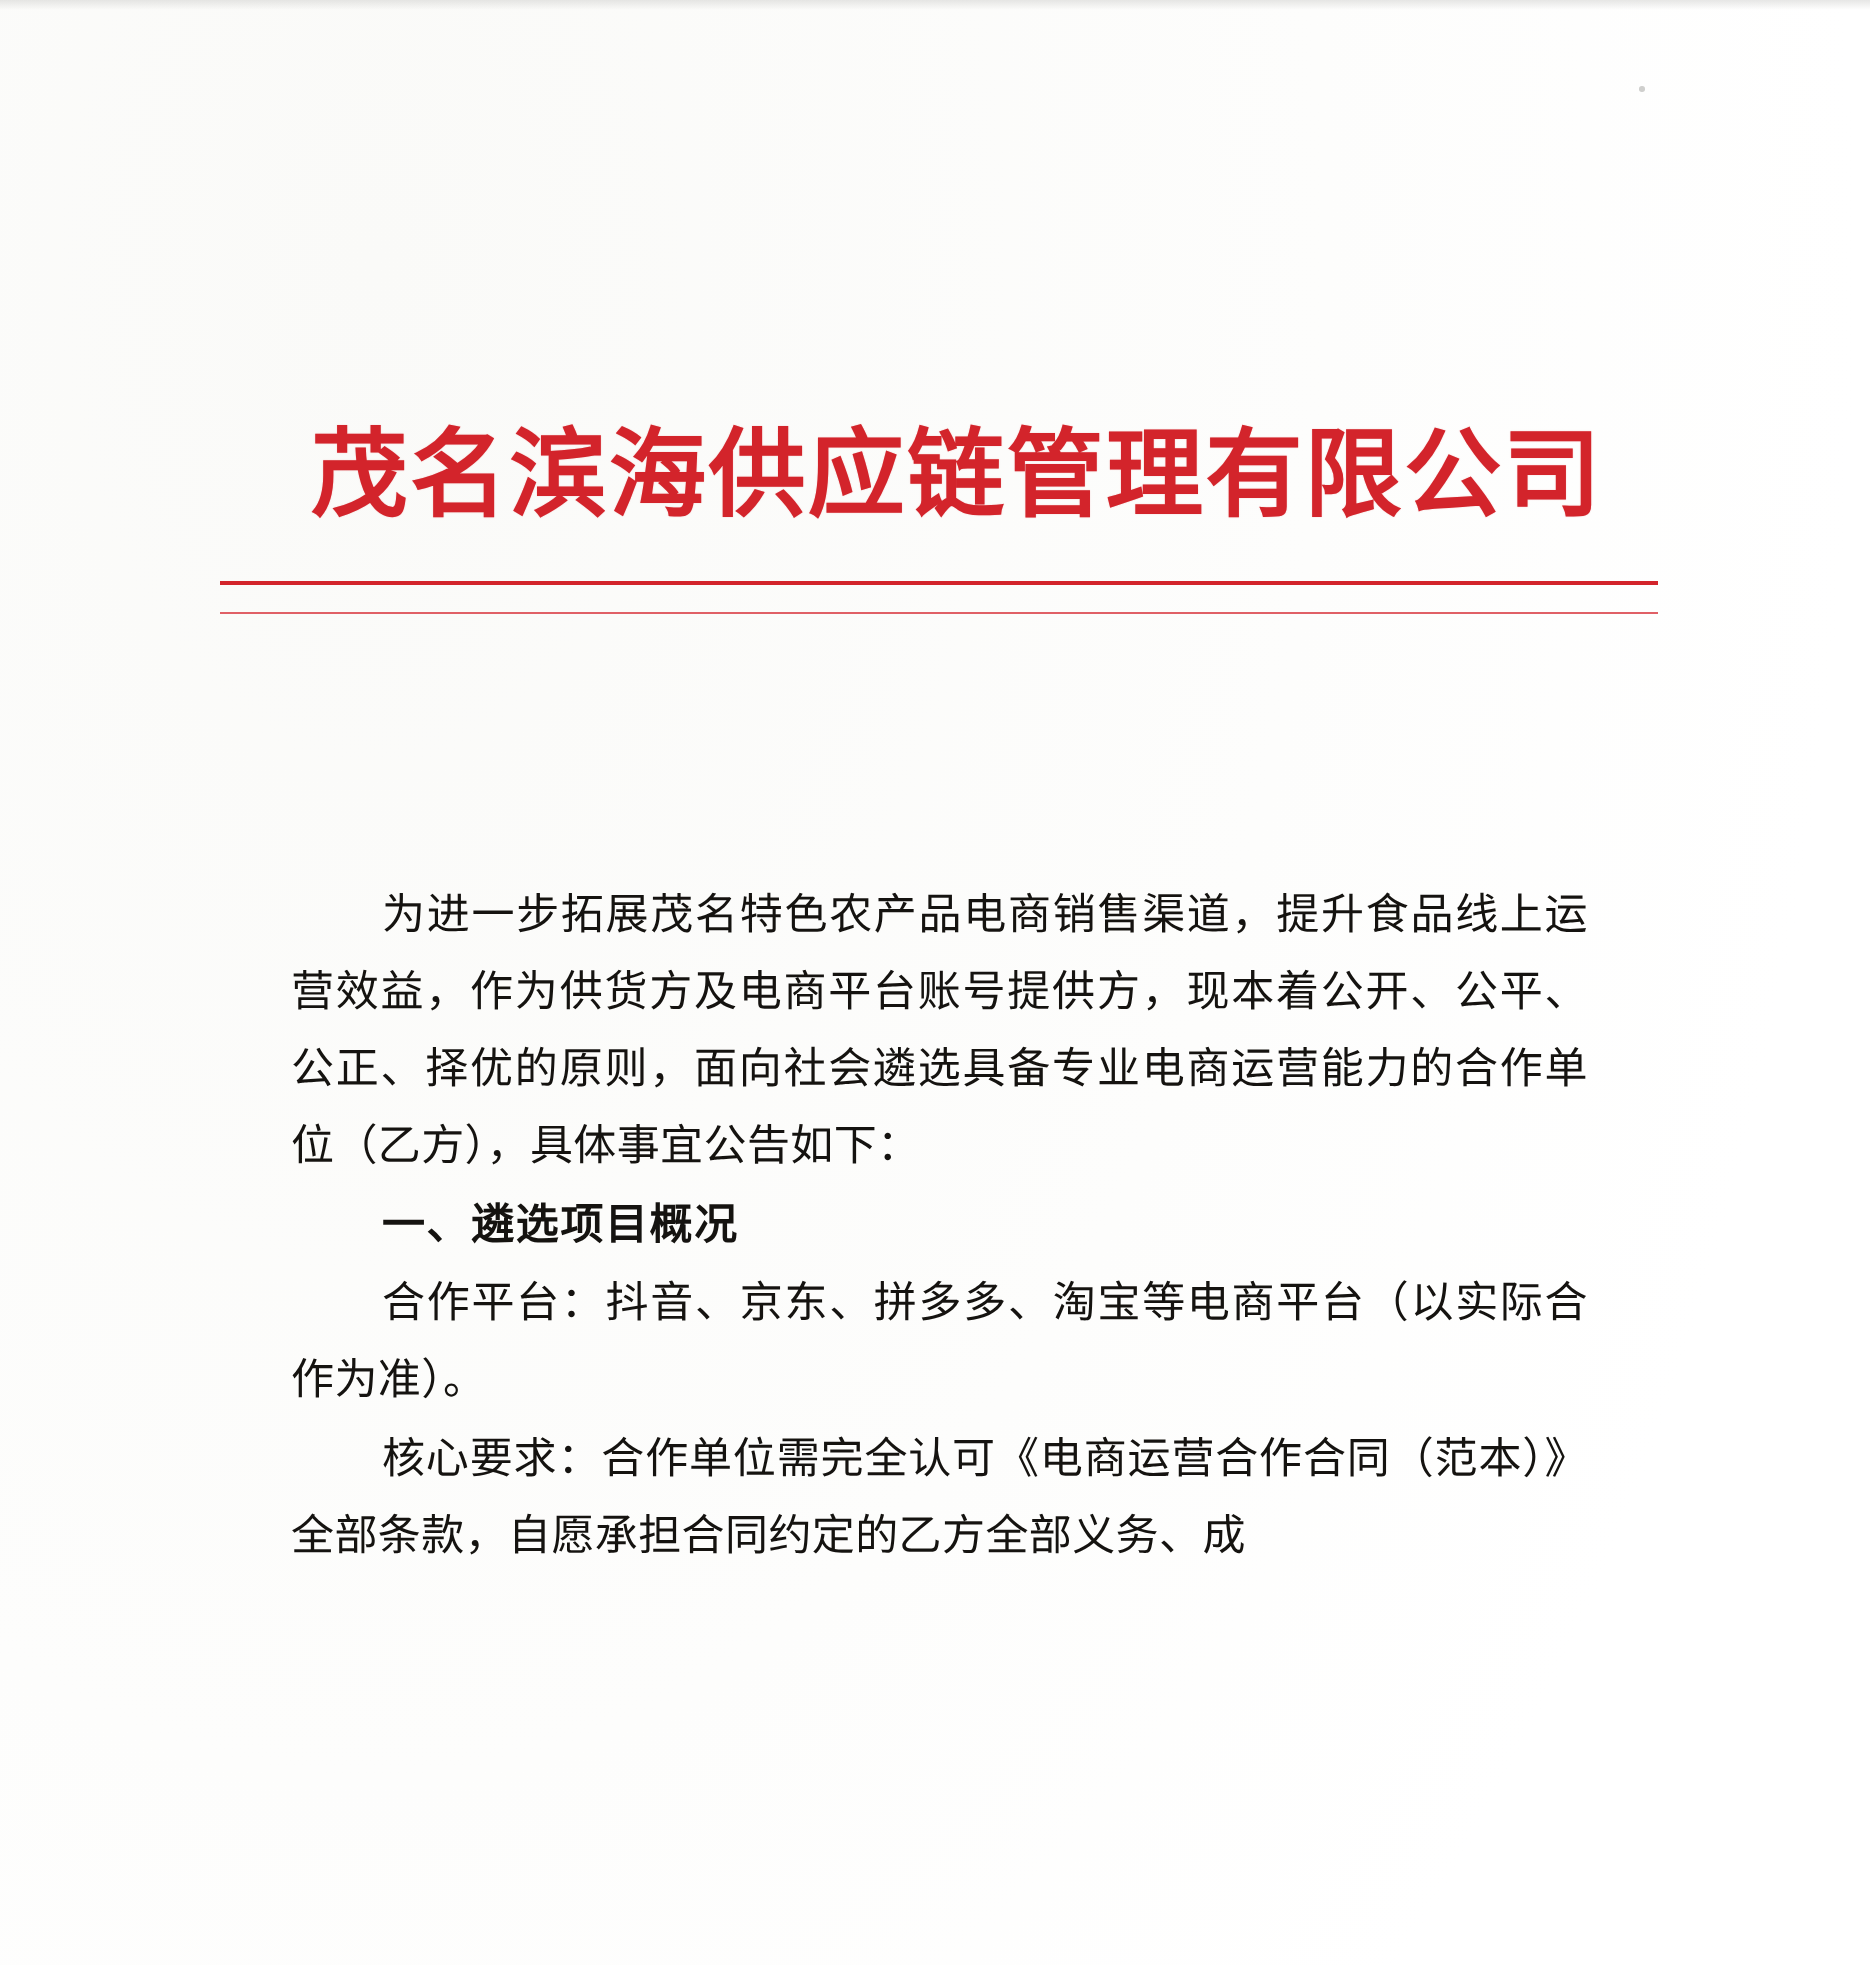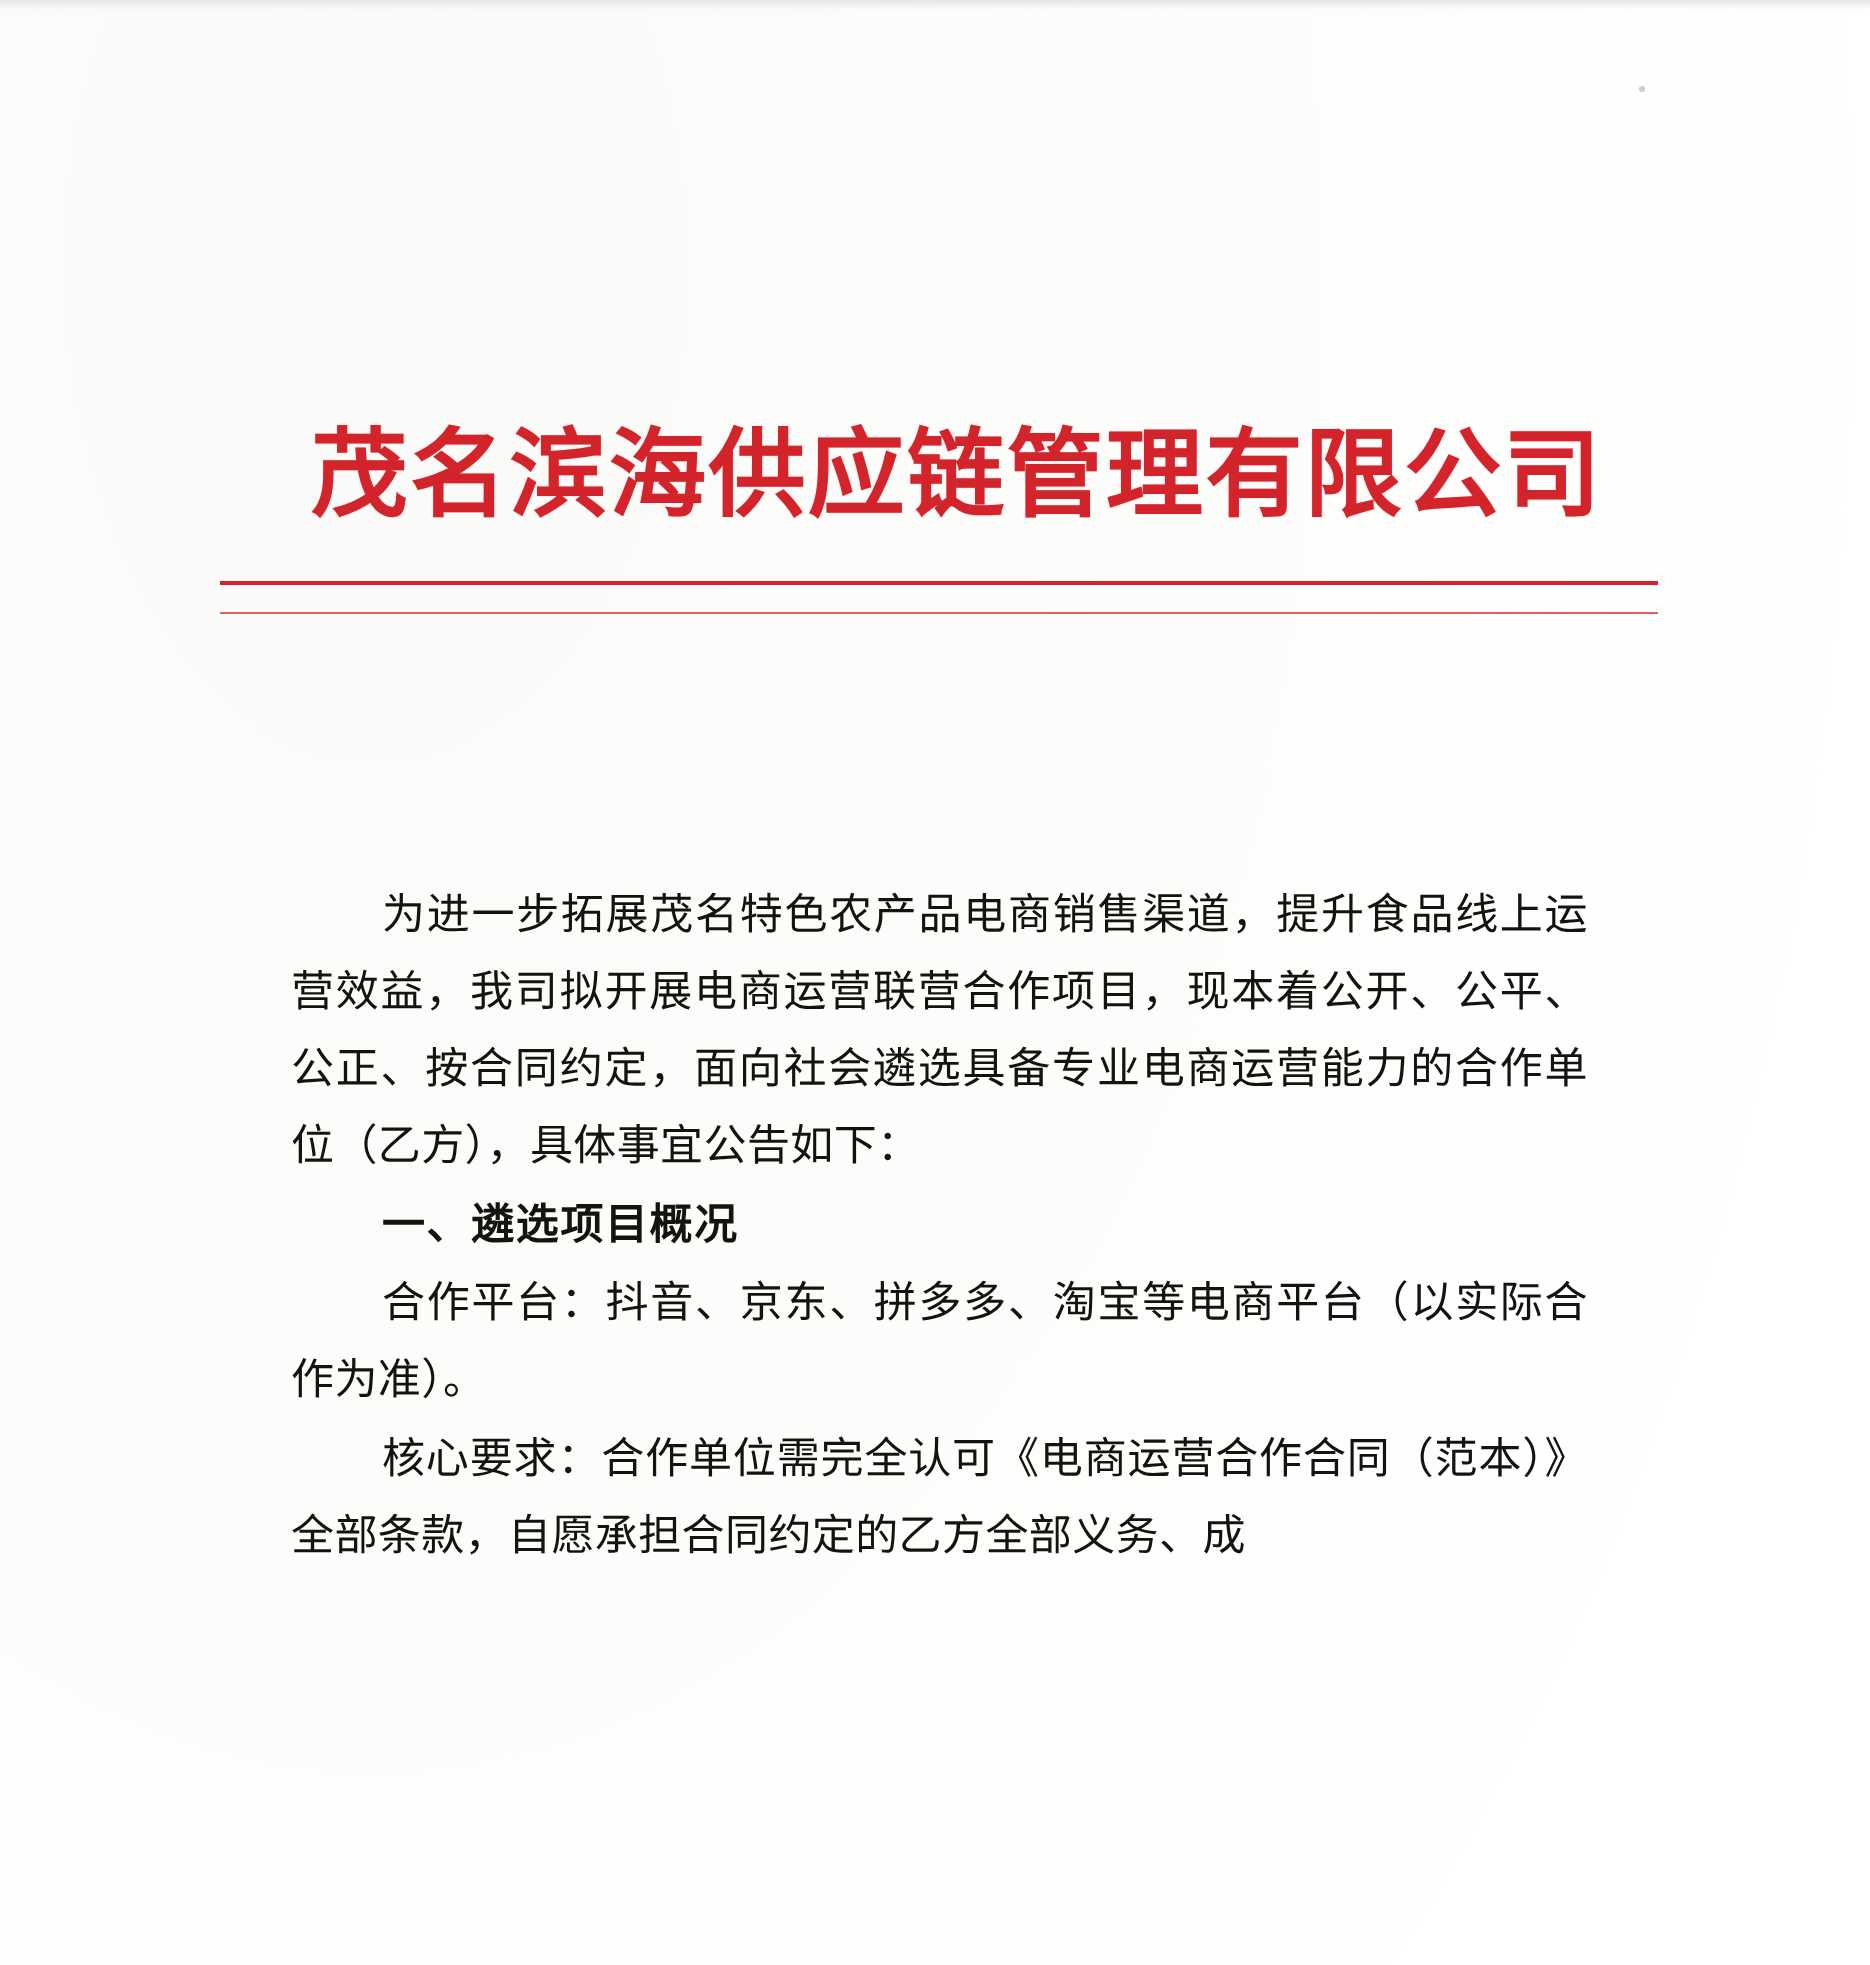--- a/index.html
+++ b/index.html
@@ -139,21 +139,21 @@
   <div class="content">
 
     <div class="letterhead">
       <div class="letterhead-title">茂名滨海供应链管理有限公司</div>
     </div>
     <div class="rule-thick"></div>
     <div class="rule-thin"></div>
 
 
     <div class="body-block">
-      <p class="para">为进一步拓展茂名特色农产品电商销售渠道，提升食品线上运营效益，我司拟开展电商运营联营合作项目，现本着公开、公平、公正、按合同约定，面向社会遴选具备专业电商运营能力的合作单位（乙方），具体事宜公告如下：</p>
+      <p class="para">为进一步拓展茂名特色农产品电商销售渠道，提升食品线上运营效益，作为供货方及电商平台账号提供方，现本着公开、公平、公正、择优的原则，面向社会遴选具备专业电商运营能力的合作单位（乙方），具体事宜公告如下：</p>
       <p class="para heading">一、遴选项目概况</p>
       <p class="para">合作平台：抖音、京东、拼多多、淘宝等电商平台（以实际合作为准）。</p>
       <p class="para">核心要求：合作单位需完全认可《电商运营合作合同（范本）》全部条款，自愿承担合同约定的乙方全部义务、成</p>
     </div>
 
   </div>
 </div>
 
 
 </body></html>

